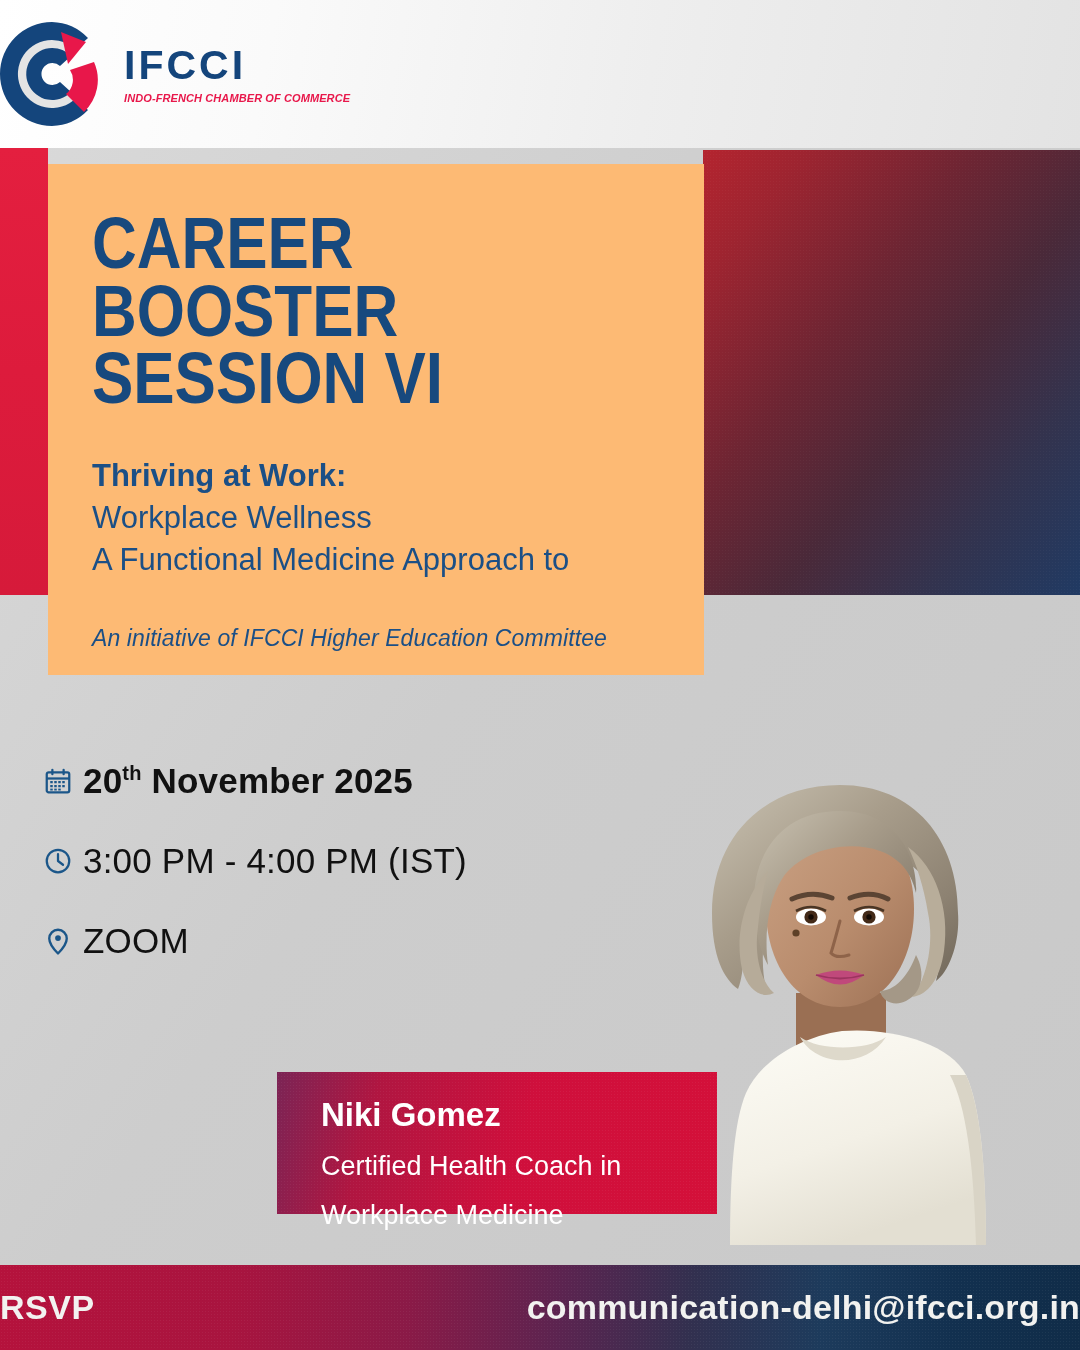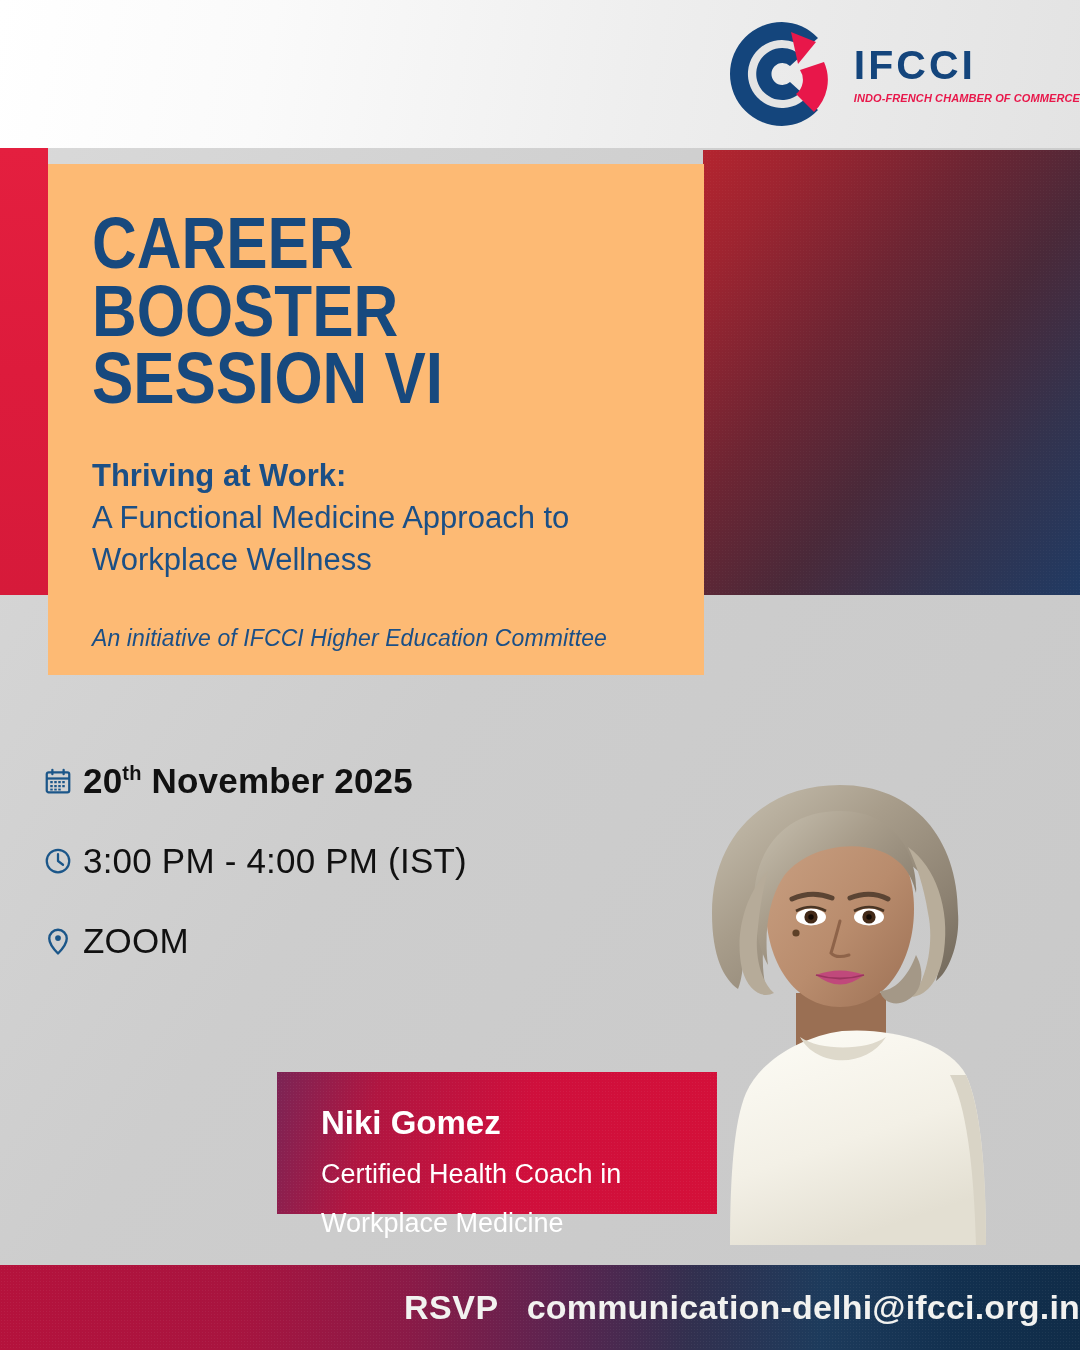--- a/index.html
+++ b/index.html
@@ -15,21 +15,21 @@
   
   .bg-main{
     position:absolute; left:0; top:148px; width:1080px; height:1117px;
     background:linear-gradient(125deg,#d9d9d9 0%,#cdcdcd 45%,#c9c9c9 100%);
   }
 
   
   .header{
     position:absolute; left:0; top:0; width:1080px; height:148px;
     background:linear-gradient(100deg,#ffffff 0%,#fafafa 25%,#eeeeee 60%,#e3e3e3 100%);
-    display:flex; align-items:center; justify-content:flex-end;
+    display:flex; align-items:center; justify-content:flex-start;
   }
   .logo-wrap{ display:flex; align-items:center; gap:20px; }
   .logo-mark{ width:104px; height:112px; display:block; }
   .logo-text{ display:flex; flex-direction:column; line-height:1; }
   .logo-ifcci{
     font-size:41px; font-weight:bold; color:#14457c;
     letter-spacing:3px;
   }
   .logo-france{
     font-size:41px; font-weight:bold; color:#e8174a;
@@ -93,35 +93,35 @@
   .photo{
     position:absolute; left:650px; top:775px; width:382px; height:470px;
     overflow:hidden;
   }
   .photo svg{ display:block; }
 
   
   .speaker-banner{
     position:absolute; left:277px; top:1072px; width:440px; height:142px;
     background:linear-gradient(105deg,#7b2455 0%,#b01641 22%,#cf0f3c 55%,#d41039 100%);
-    padding:30px 0 0 44px; color:#fff;
+    padding:22px 0 0 44px; color:#fff;
   }
   .speaker-banner::after{
     content:""; position:absolute; inset:0;
     background-image:radial-gradient(rgba(255,255,255,.05) 1px, transparent 1px);
     background-size:3px 3px;
   }
   .sp-name{ font-size:33px; font-weight:bold; line-height:1.25; position:relative; z-index:2;}
   .sp-role{ font-size:27px; line-height:1.3; position:relative; z-index:2; margin-top:14px;}
 
   
   .footer{
     position:absolute; left:0; top:1265px; width:1080px; height:85px;
     background:linear-gradient(95deg,#b5123c 0%,#a8143f 22%,#8a1a47 38%,#5b2450 52%,#32304f 64%,#1d3b5c 76%,#12304f 88%,#102c48 100%);
-    display:flex; align-items:center; justify-content:flex-end; gap:28px;
+    display:flex; align-items:center; justify-content:space-between; gap:28px;
   }
   .footer::after{
     content:""; position:absolute; inset:0;
     background-image:radial-gradient(rgba(255,255,255,.05) 1px, transparent 1px);
     background-size:3px 3px;
   }
   .rsvp{ font-size:34px; font-weight:bold; color:#f2f2f0; position:relative; z-index:2; letter-spacing:.5px;}
   .email{ font-size:34px; font-weight:bold; color:#f2f2f0; position:relative; z-index:2; letter-spacing:.2px;}
 </style>
 </head>
@@ -152,22 +152,22 @@
   <div class="grad-block"></div>
   <div class="red-strip"></div>
 
   <div class="white-card">
     <div class="title">
       <span class="l2">CAREER BOOSTER</span>
       <span class="l2">SESSION VI</span>
     </div>
     <div class="subtitle">
       <span class="bold">Thriving at Work:</span>
+      <span class="reg">Workplace Wellness</span>
       <span class="reg">A Functional Medicine Approach to</span>
-      <span class="reg">Workplace Wellness</span>
     </div>
     <div class="initiative">An initiative of IFCCI Higher Education Committee</div>
   </div>
 
   <div class="details">
 
     <div class="drow">
       <span class="dicon">
         <svg width="30" height="30" viewBox="0 0 24 24" fill="none" stroke="#1b5689" stroke-width="1.8">
           <rect x="3" y="5" width="18" height="16" rx="1.5"></rect>

